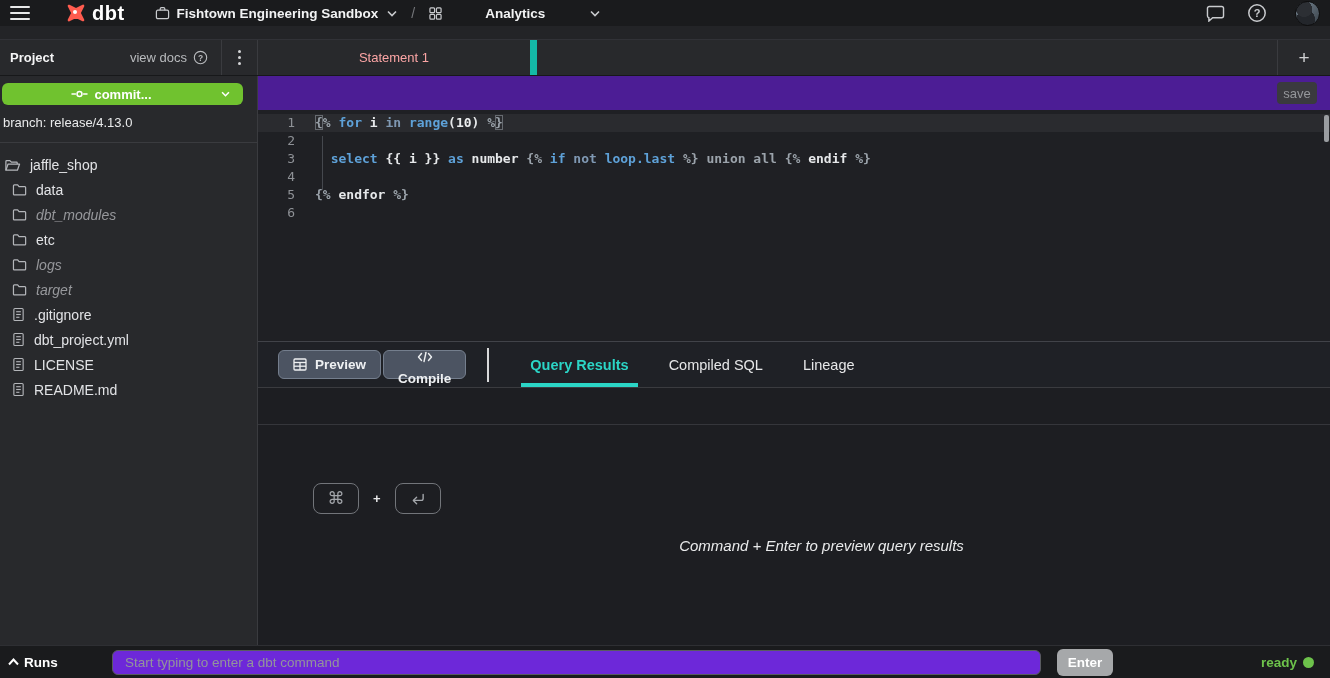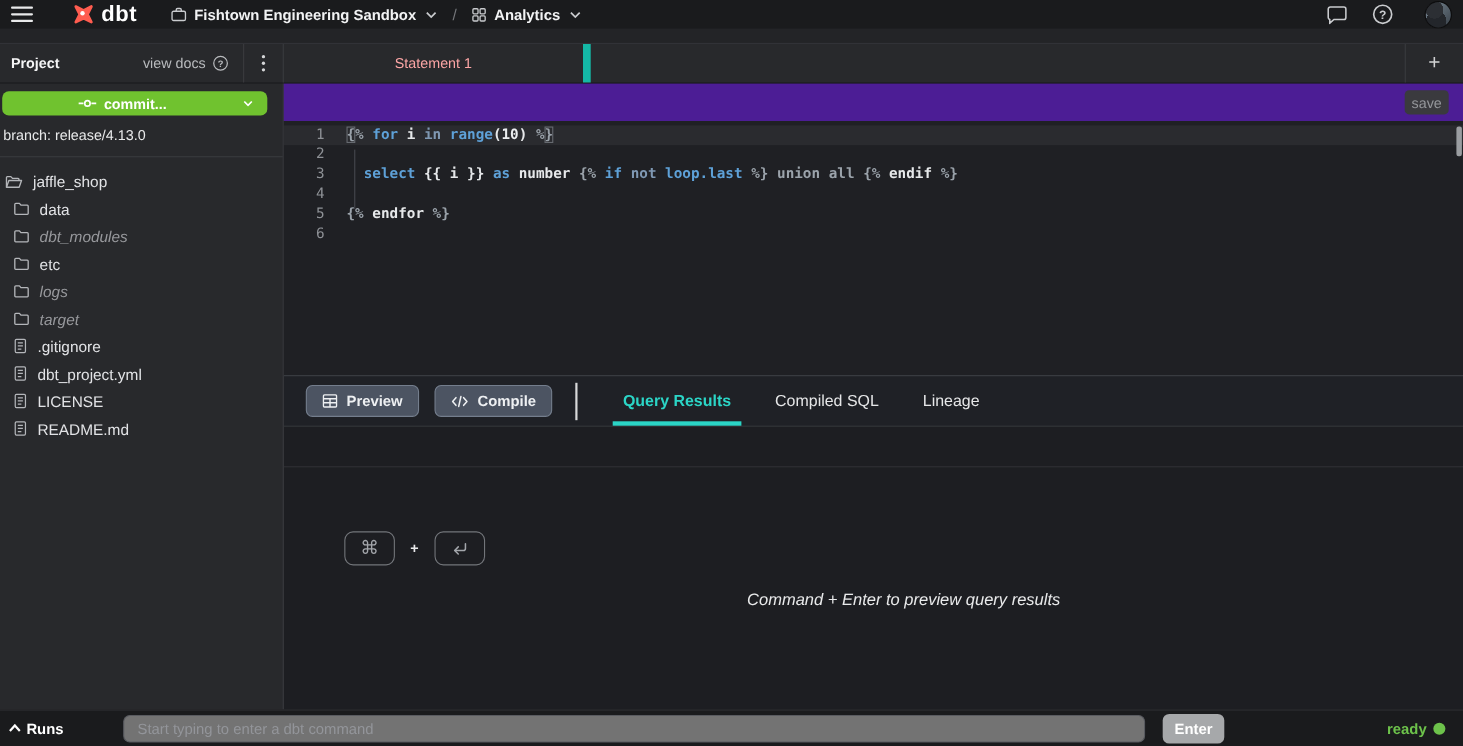--- a/index.html
+++ b/index.html
@@ -87,21 +87,21 @@
   .tok.bm { outline:1px solid #666a70; outline-offset:-1px; }
   .indent-guide { position:absolute; left:64px; top:26px; width:1px; height:54px; background:#45484e; }
   .scroll-thumb { position:absolute; right:1px; top:5px; width:5px; height:27px; background:#9a9da1; border-radius:2px; cursor:pointer; }
 
   
   .res-header { height:47px; background:#1f2126; border-top:1px solid #414349; border-bottom:1px solid #3a3b3f;
     display:flex; align-items:center; padding-left:20px; flex:0 0 auto; }
   .res-btn { height:29px; display:flex; align-items:center; gap:8px; padding:0 14px;
     background:#4c5462; border:1px solid #747e8d; border-radius:6px; color:#eef0f2;
     font-weight:bold; font-size:13.5px; font-family:inherit; cursor:pointer; }
-  .res-btn + .res-btn { margin-left:14px; }
+  .res-btn + .res-btn { margin-left:2px;flex-direction:column; }
   .res-vdiv { width:2px; height:34px; background:#d8d9da; margin-left:21px; }
   .rtabs { display:flex; margin-left:32px; column-gap:22px; height:100%; }
   .rtab { display:flex; align-items:center; padding:0 9px; position:relative; color:#e6e7e8;
     font-size:14.5px; cursor:pointer; }
   .rtab.active { color:#2bd5c6; font-weight:bold; }
   .rtab.active::after { content:""; position:absolute; left:0; right:0; bottom:0; height:4px; background:#2bd5c6; }
 
   .res-strip { height:37px; background:#1d1e22; border-bottom:1px solid #35363b; flex:0 0 auto; }
 
   
@@ -109,21 +109,21 @@
   .keyrow { display:flex; align-items:center; gap:14px; }
   .keycap { width:46px; height:31px; border:1.5px solid #72757a; border-radius:8px;
     display:flex; align-items:center; justify-content:center; color:#a3a6ab; font-size:17px; }
   .key-plus { color:#e8e9ea; font-size:13px; font-weight:bold; }
   .hint-text { margin-top:23px; font-style:italic; font-size:15px; color:#e9eaeb;text-align:center; }
 
   
   .statusbar { height:33px; background:#1a1b1d; border-top:1px solid #2e2f33; position:relative; flex:0 0 auto; }
   .runs { position:absolute; left:8px; top:0; height:100%; display:flex; align-items:center; gap:5px; cursor:pointer; }
   .runs .lbl { color:#fff; font-weight:bold; font-size:13.5px; }
-  .cmd-input { position:absolute; left:112px; top:4px; width:929px; height:25px; background:#737373;
+  .cmd-input { position:absolute; left:112px; top:4px; width:929px; height:25px; background:#6d28d9;
     border:1px solid #595b60; border-radius:6px; padding:0 12px; color:#d0d1d4; font-size:13.5px;
     font-family:inherit; outline:none; }
   .cmd-input::placeholder { color:#93959a; }
   .enter-btn { position:absolute; left:1057px; top:3px; width:56px; height:27px; background:#a6a8aa;
     border:none; border-radius:6px; color:#fff; font-weight:bold; font-size:13.5px; font-family:inherit; cursor:pointer; }
   .ready { position:absolute; right:16px; top:0; height:100%; display:flex; align-items:center; gap:6px; }
   .ready .lbl { color:#6dc24b; font-weight:bold; font-size:13.5px; }
   .ready .dot { width:11px; height:11px; border-radius:50%; background:#6dc24b; }
 </style>
 </head>
@@ -154,21 +154,21 @@
         </svg>
       </span>
       <span class="lbl">Fishtown Engineering Sandbox</span>
       <span class="chev" style="display:flex;">
         <svg width="10" height="7" viewBox="0 0 10 7" fill="none" stroke="#c9cbce" stroke-width="1.6">
             <polyline points="1,1.5 5,5.5 9,1.5"></polyline>
           </svg>
       </span>
     </div>
     <span class="slash">/</span>
-    <div class="switcher" style="margin-left:0;">
+    <div class="switcher" style="margin-left:0;gap:36px;">
       <span style="display:flex;">
         <svg width="13" height="13" viewBox="0 0 14 14" fill="none" stroke="#c9cbce" stroke-width="1.3">
           <rect x="1" y="1" width="5" height="5" rx="1"></rect>
             <rect x="8" y="1" width="5" height="5" rx="1"></rect>
           <rect x="1" y="8" width="5" height="5" rx="1"></rect>
             <rect x="8" y="8" width="5" height="5" rx="1"></rect>
         </svg>
       </span>
       <span class="lbl">Analytics</span>
       <span class="chev" style="display:flex;">

